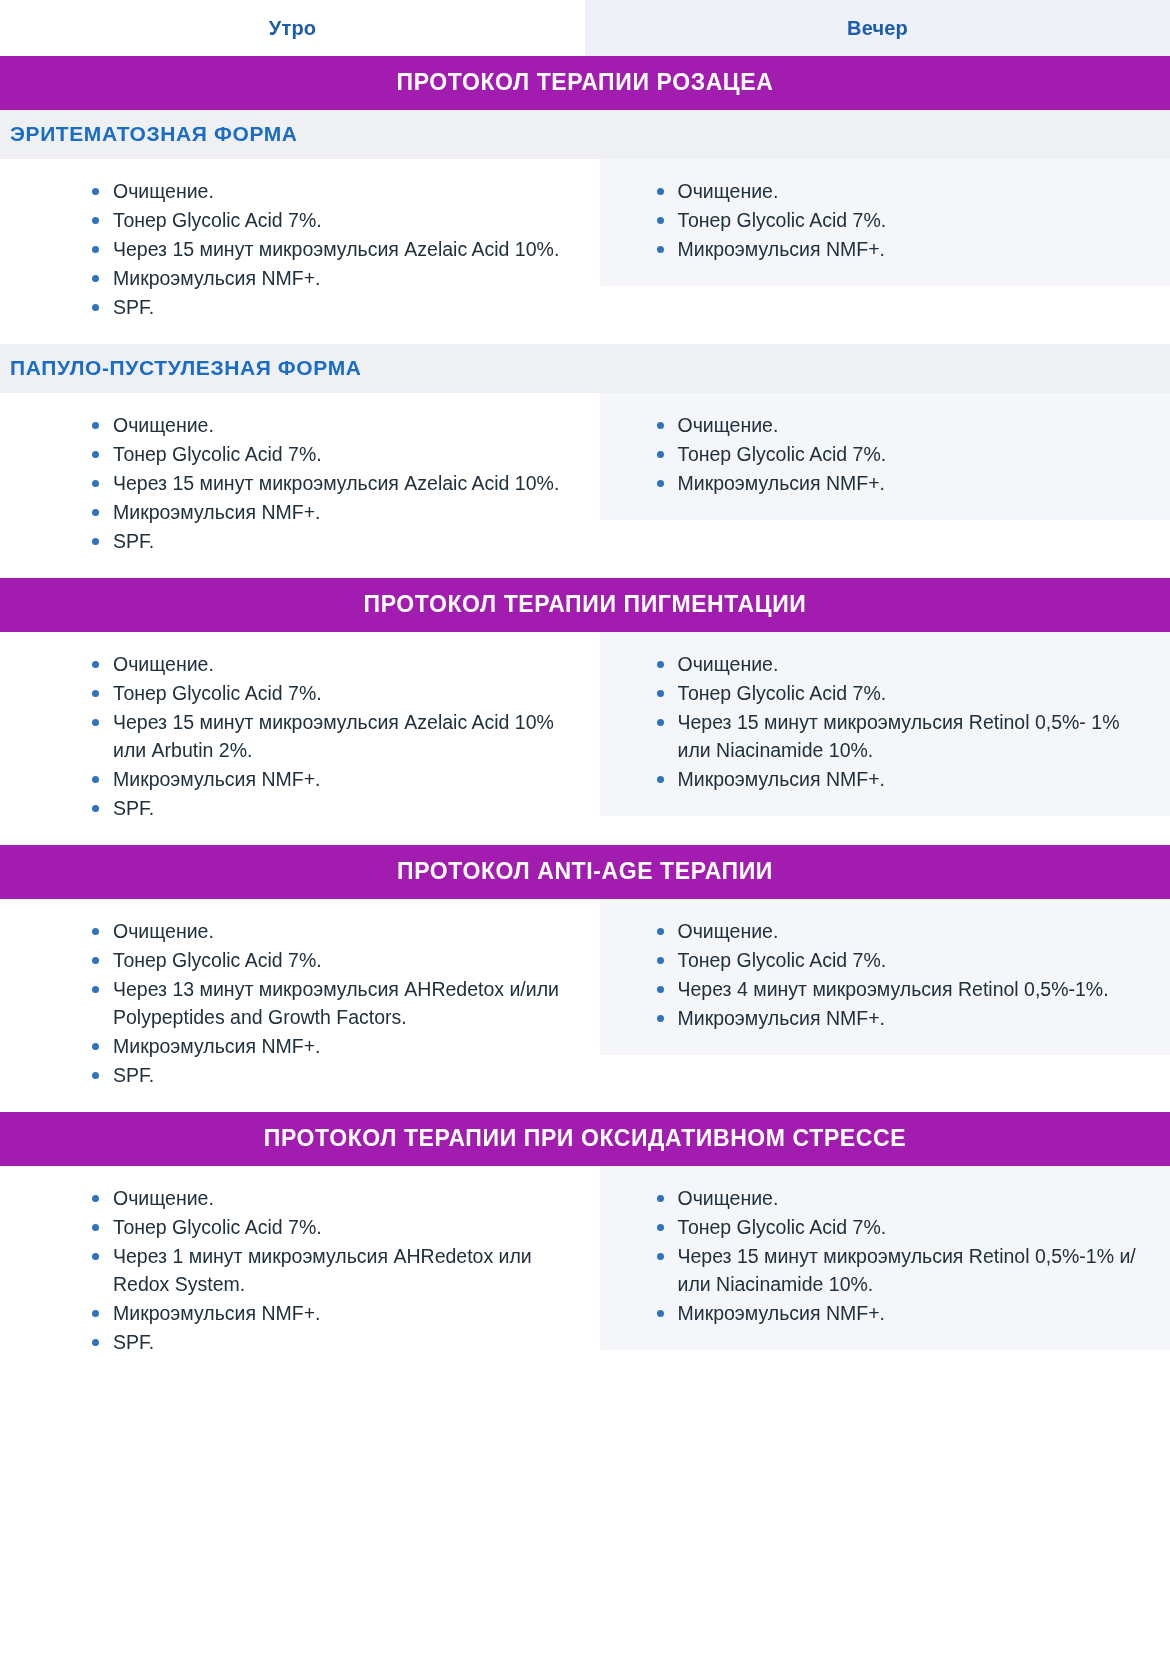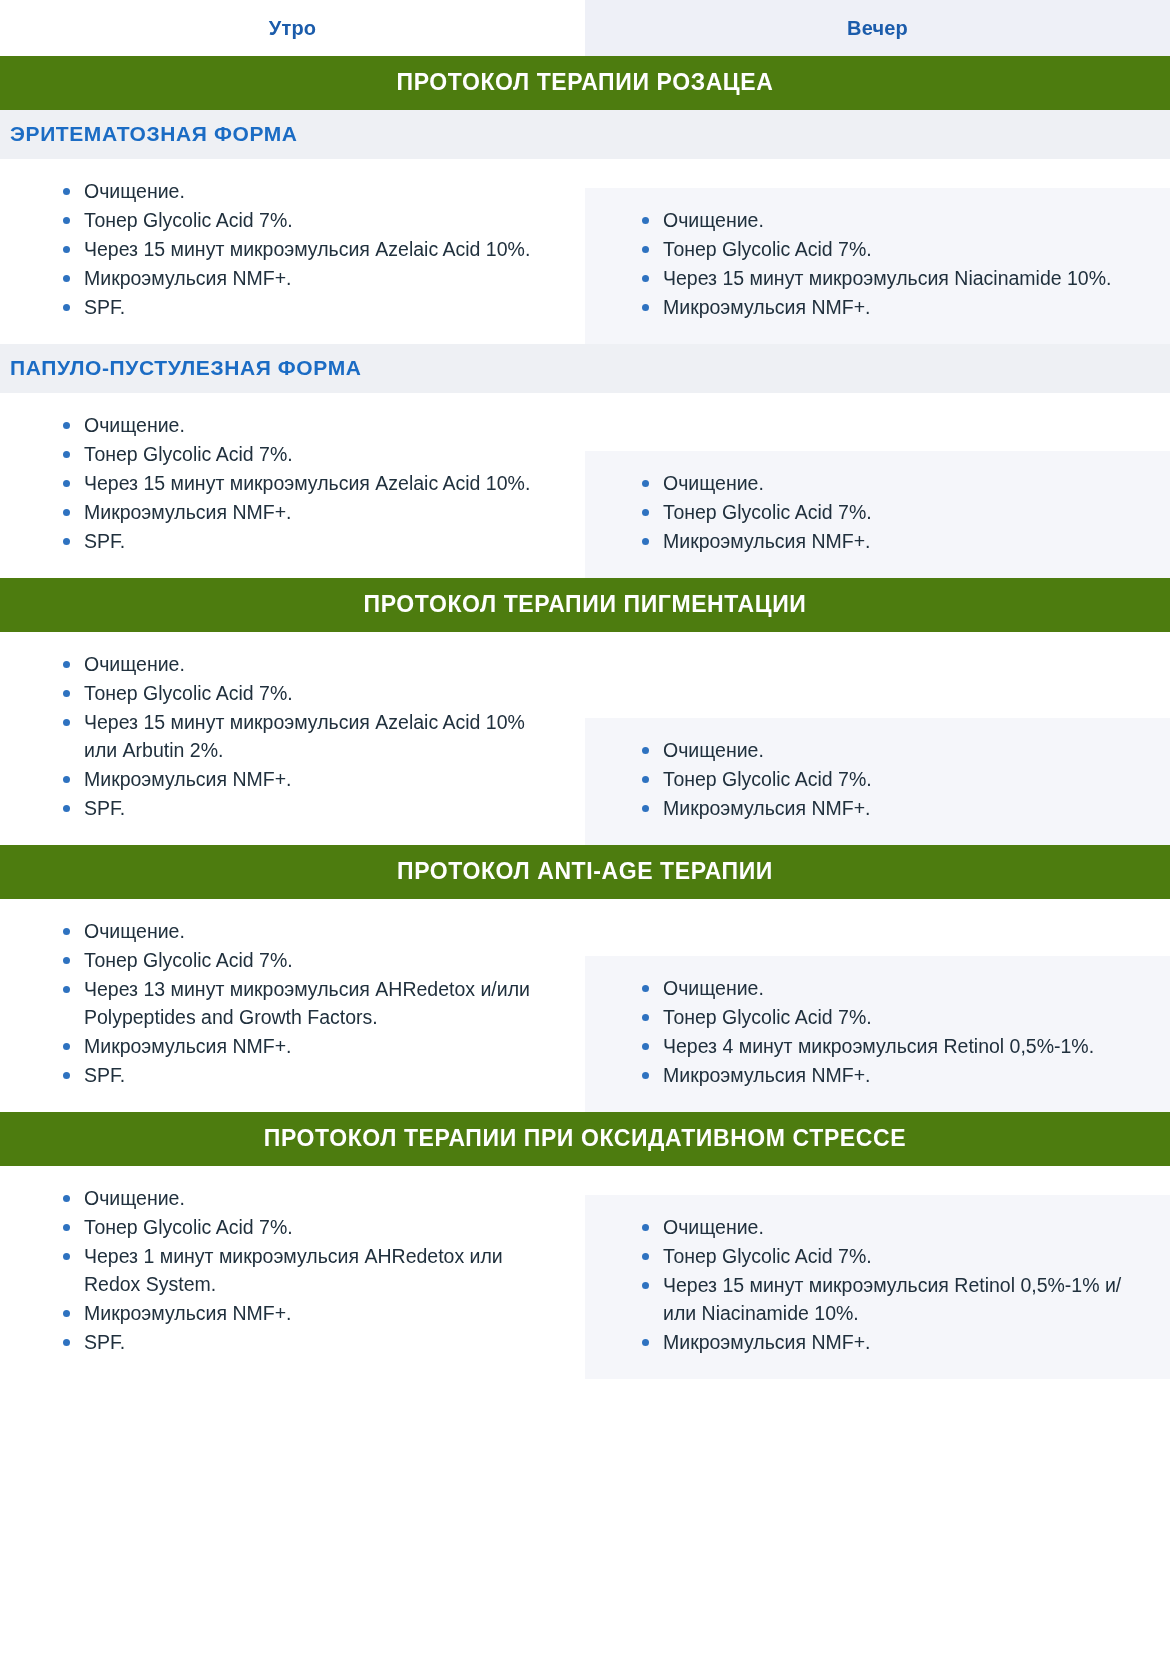--- a/index.html
+++ b/index.html
@@ -33,21 +33,21 @@
     font-size: 20px;
     font-weight: bold;
     color: #1b5cab;
     letter-spacing: 0.2px;
   }
   .col-head.morning { background: #ffffff; }
   .col-head.evening { background: #eef0f7; }
 
   
   .banner {
-    background: #4d7c0f;
+    background: #a21caf;
     color: #ffffff;
     text-align: center;
     font-size: 23px;
     font-weight: bold;
     letter-spacing: 0.6px;
     padding: 13px 10px 14px 10px;
     text-transform: uppercase;
   }
   .subbanner {
     background: #eef0f4;
@@ -56,21 +56,22 @@
     font-size: 21px;
     font-weight: bold;
     letter-spacing: 0.6px;
     padding: 12px 10px 13px 10px;
     text-transform: uppercase;
   }
 
   
   .block {
     display: flex;
-    align-items: flex-end;
+    align-items: flex-start;
+    margin-left: 29px;
   }
   .col {
     flex: 0 0 50%;
     box-sizing: border-box;
     padding: 18px 34px 22px 62px;
   }
   .col.morning { background: #ffffff; }
   .col.evening { background: #f5f6fa; padding-left: 56px; }
 
   ul.steps {
@@ -122,21 +123,20 @@
             <li>Тонер Glycolic Acid 7%.</li>
             <li>Через 15 минут микроэмульсия Azelaic Acid 10%.</li>
             <li>Микроэмульсия NMF+.</li>
             <li>SPF.</li>
           </ul>
         </div>
         <div class="col evening">
           <ul class="steps">
             <li>Очищение.</li>
             <li>Тонер Glycolic Acid 7%.</li>
-            <li>Через 15 минут микроэмульсия Niacinamide 10%.</li>
             <li>Микроэмульсия NMF+.</li>
           </ul>
         </div>
       </div>
       <div class="subbanner">ПАПУЛО-ПУСТУЛЕЗНАЯ ФОРМА</div>
       <div class="block">
         <div class="col morning">
           <ul class="steps">
             <li>Очищение.</li>
             <li>Тонер Glycolic Acid 7%.</li>
@@ -161,20 +161,21 @@
             <li>Тонер Glycolic Acid 7%.</li>
             <li>Через 15 минут микроэмульсия Azelaic Acid 10% или Arbutin 2%.</li>
             <li>Микроэмульсия NMF+.</li>
             <li>SPF.</li>
           </ul>
         </div>
         <div class="col evening">
           <ul class="steps">
             <li>Очищение.</li>
             <li>Тонер Glycolic Acid 7%.</li>
+            <li>Через 15 минут микроэмульсия Retinol 0,5%- 1% или Niacinamide 10%.</li>
             <li>Микроэмульсия NMF+.</li>
           </ul>
         </div>
       </div>
       <div class="banner">ПРОТОКОЛ ANTI-AGE ТЕРАПИИ</div>
       <div class="block">
         <div class="col morning">
           <ul class="steps">
             <li>Очищение.</li>
             <li>Тонер Glycolic Acid 7%.</li>

